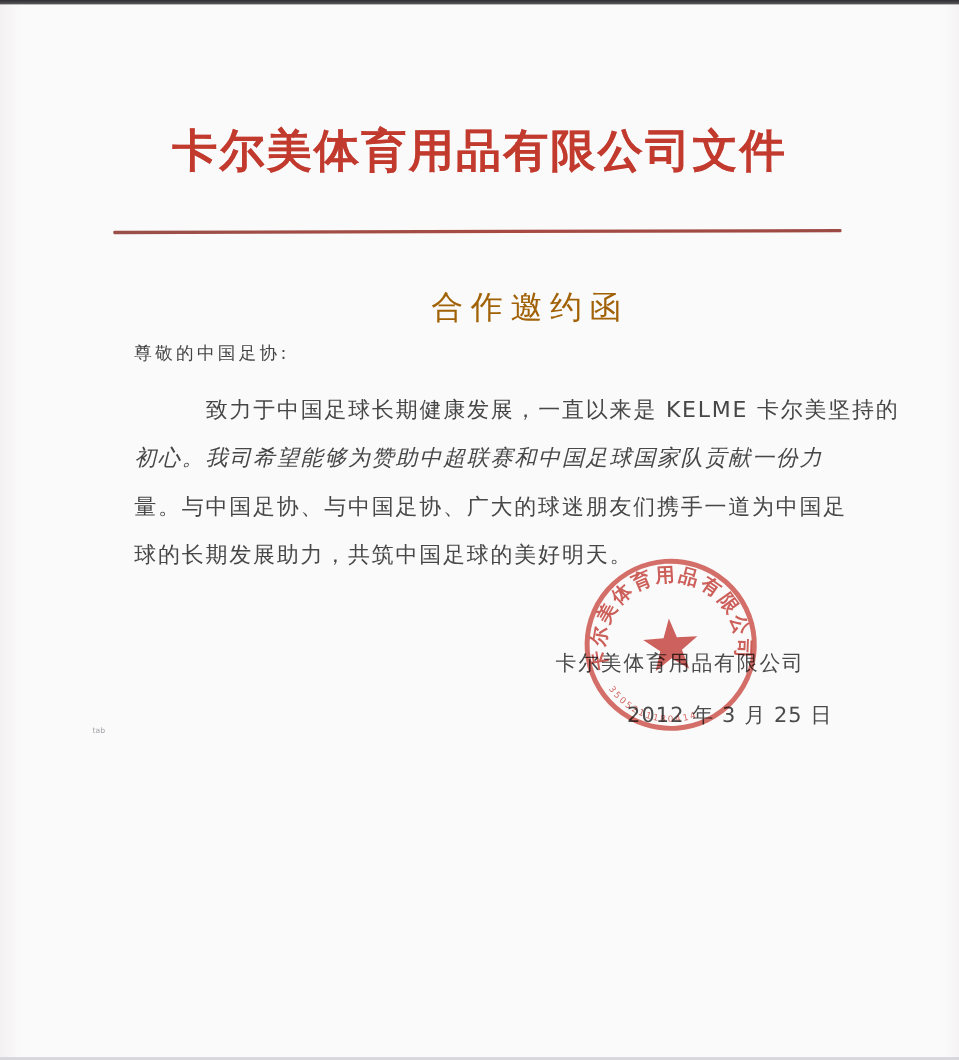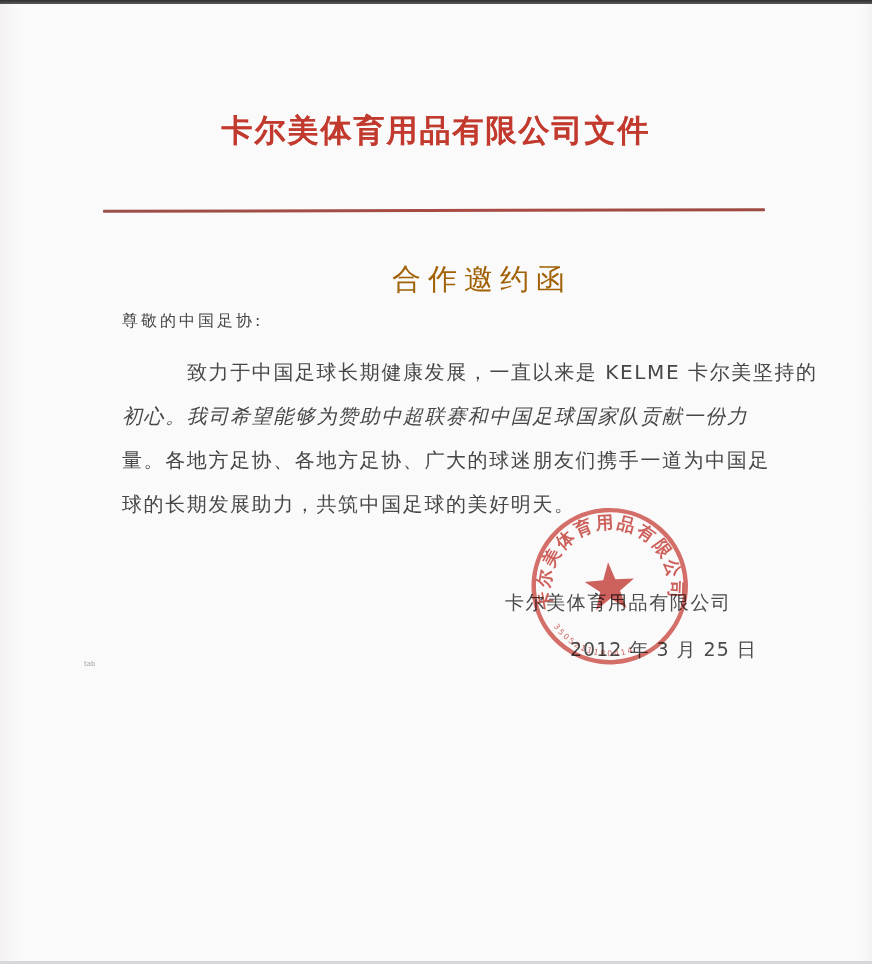--- a/index.html
+++ b/index.html
@@ -7,21 +7,21 @@
     width:872px;height:964px;position:relative;overflow:hidden;
     background:linear-gradient(90deg,#f3f1f2 0,#fbfafa 20px,#fbfafa calc(100% - 12px),#f4f2f3 100%);
     font-family:"DejaVu Sans",sans-serif;
     color:#464646;
   }
   .top-edge{position:absolute;top:0;left:0;right:0;height:4px;
     background:linear-gradient(#2e2e30,#5a5a5e);}
   .bottom-edge{position:absolute;bottom:0;left:0;right:0;height:3px;background:#d6d6db;}
 
   .letterhead{position:absolute;top:110px;left:0;width:100%;text-align:center;
-    font-size:31px;font-weight:bold;letter-spacing:2px;color:#c23a2e;
+    font-size:41px;font-weight:bold;letter-spacing:2px;color:#c23a2e;
     text-shadow:0 0 .6px rgba(194,58,46,.55);}
   .rule{position:absolute;top:209px;left:103px;width:662px;height:3px;
     background:linear-gradient(90deg,#9a4f49,#a84b42 55%,#9c4a44);
     transform:rotate(-0.15deg);border-radius:1px;}
 
   .subject{position:absolute;top:260px;left:0;width:100%;text-align:center;
     font-size:29px;letter-spacing:7px;color:#a16207;font-weight:500;
     filter:blur(.2px);margin-left:46px;}
   .salutation{position:absolute;top:311px;left:122px;font-size:16px;
     letter-spacing:3px;color:#454545;filter:blur(.2px);}
@@ -52,21 +52,21 @@
 <div class="letterhead">卡尔美体育用品有限公司文件</div>
 
 <div class="rule"></div>
 
 <div class="subject">合作邀约函</div>
 
 <div class="salutation">尊敬的中国足协:</div>
 
 <div class="body-line line-0">致力于中国足球长期健康发展，一直以来是 KELME 卡尔美坚持的</div>
 <div class="body-line line-1">初心。我司希望能够为赞助中超联赛和中国足球国家队贡献一份力</div>
-<div class="body-line line-2">量。各地方足协、各地方足协、广大的球迷朋友们携手一道为中国足</div>
+<div class="body-line line-2">量。与中国足协、与中国足协、广大的球迷朋友们携手一道为中国足</div>
 <div class="body-line line-3">球的长期发展助力，共筑中国足球的美好明天。</div>
 
 <div class="signature">卡尔美体育用品有限公司</div>
 
 <div class="date">2012 年 3 月 25 日</div>
 
 <div class="smudge">tab</div>
 
 <svg class="stamp" viewBox="0 0 180 180">
   <defs>

